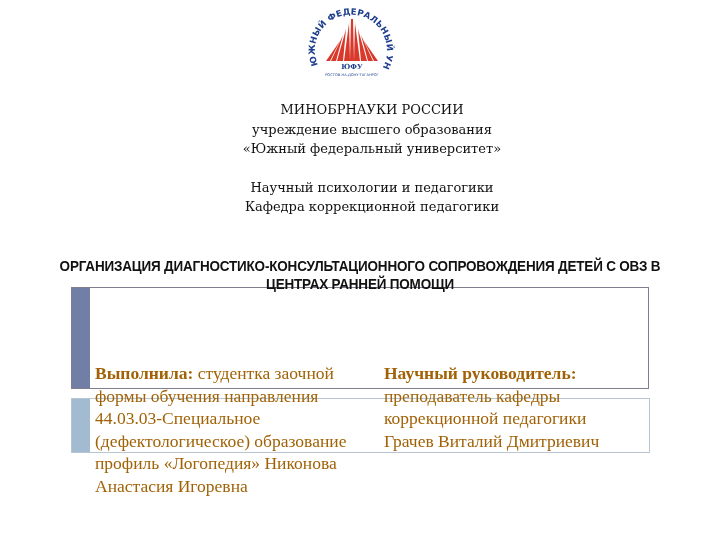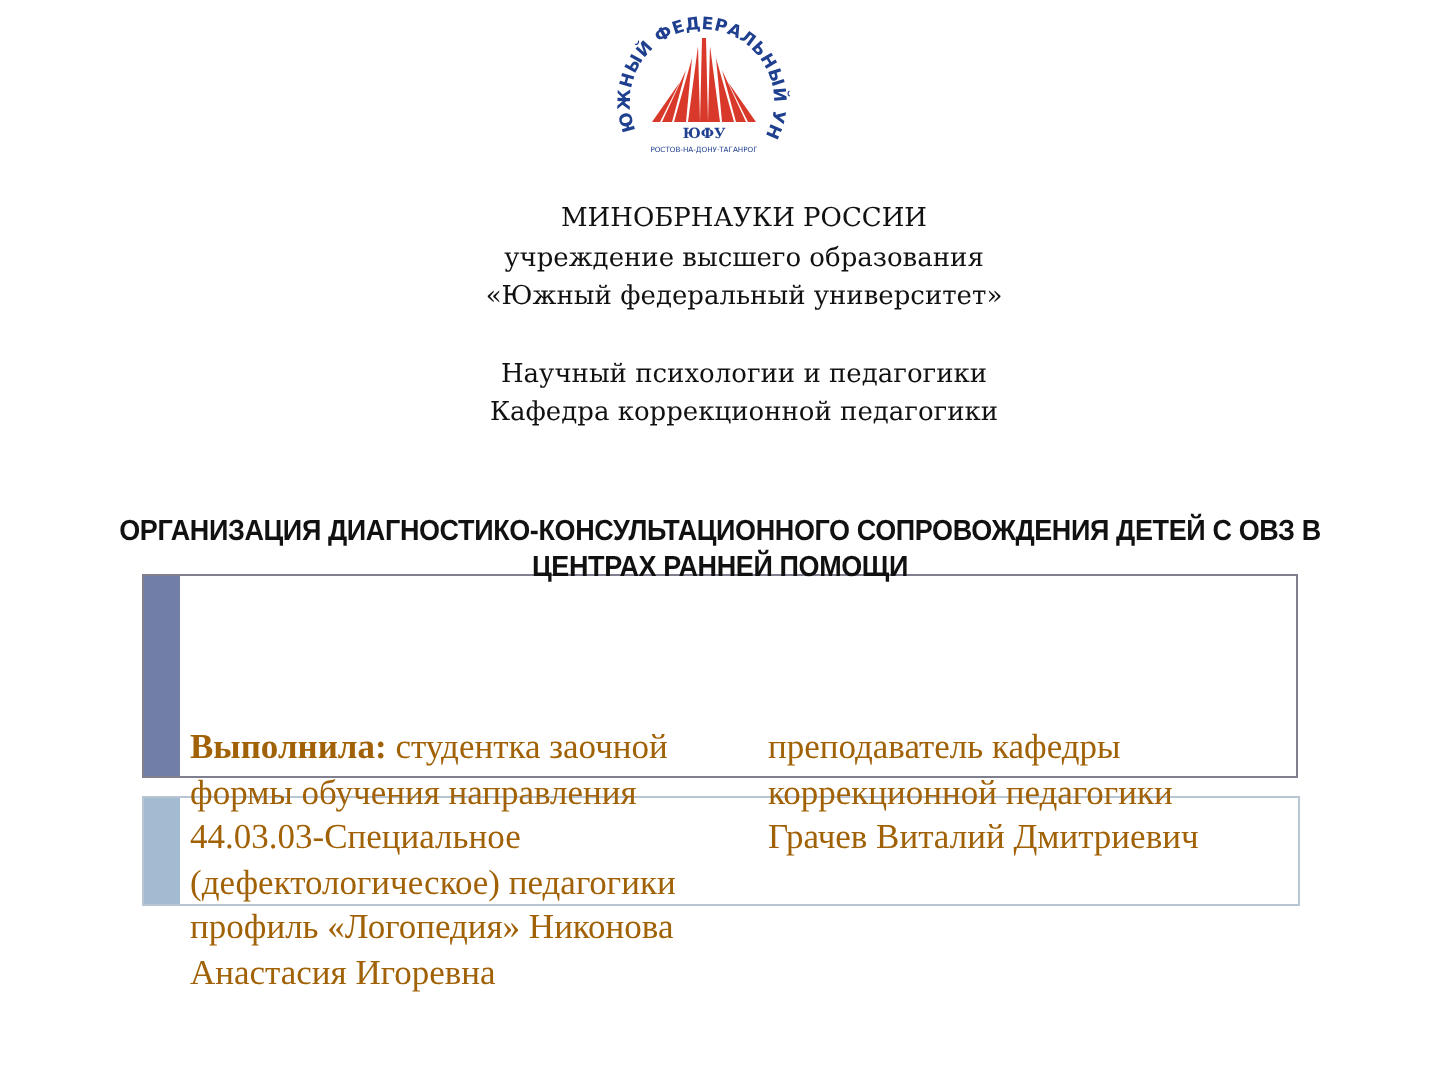--- a/index.html
+++ b/index.html
@@ -87,22 +87,23 @@
   <div class="bar"></div>
 </div>
 <div class="box box2">
   <div class="bar"></div>
 </div>
 
 <div class="col col-left">
   <div><span class="bold">Выполнила:</span><span> студентка заочной</span></div>
   <div>формы обучения направления</div>
   <div>44.03.03-Специальное</div>
-  <div>(дефектологическое) педагогики</div>
+  <div>(дефектологическое) образование</div>
   <div>профиль «Логопедия» Никонова</div>
   <div>Анастасия Игоревна</div>
 </div>
 
 <div class="col col-right">
+  <div class="bold">Научный руководитель:</div>
   <div>преподаватель кафедры</div>
   <div>коррекционной педагогики</div>
   <div>Грачев Виталий Дмитриевич</div>
 </div>
 
 </body></html>

